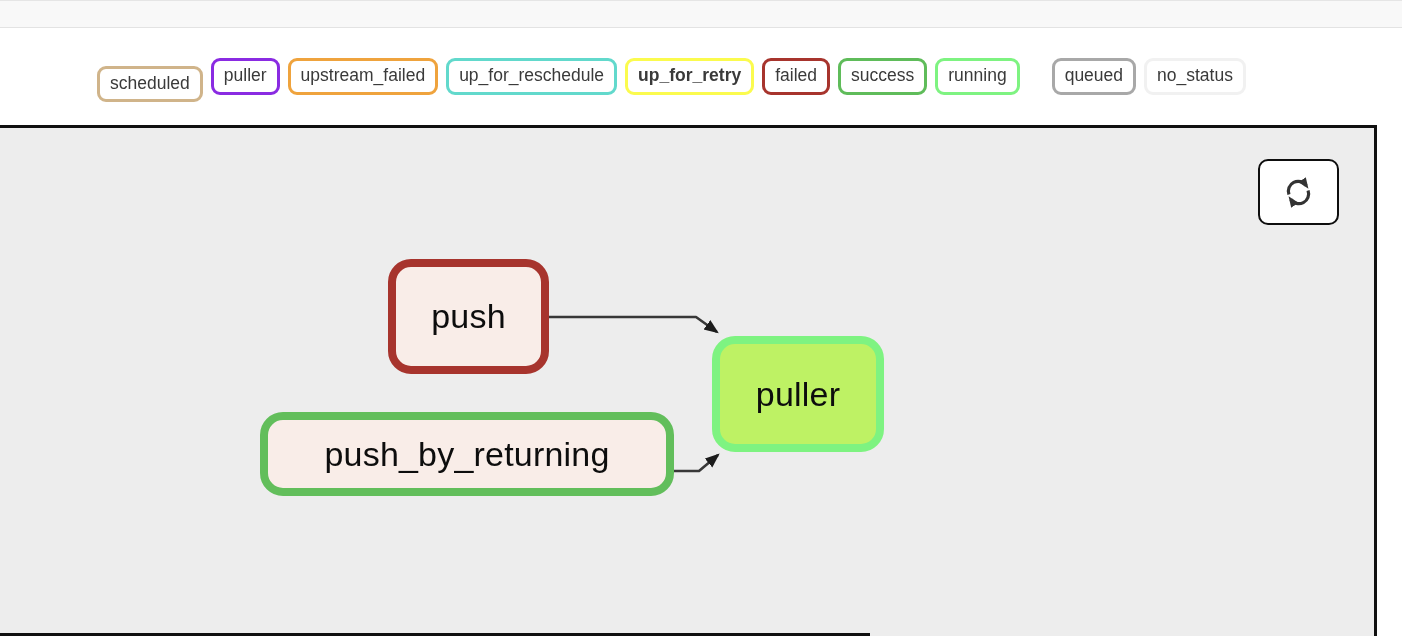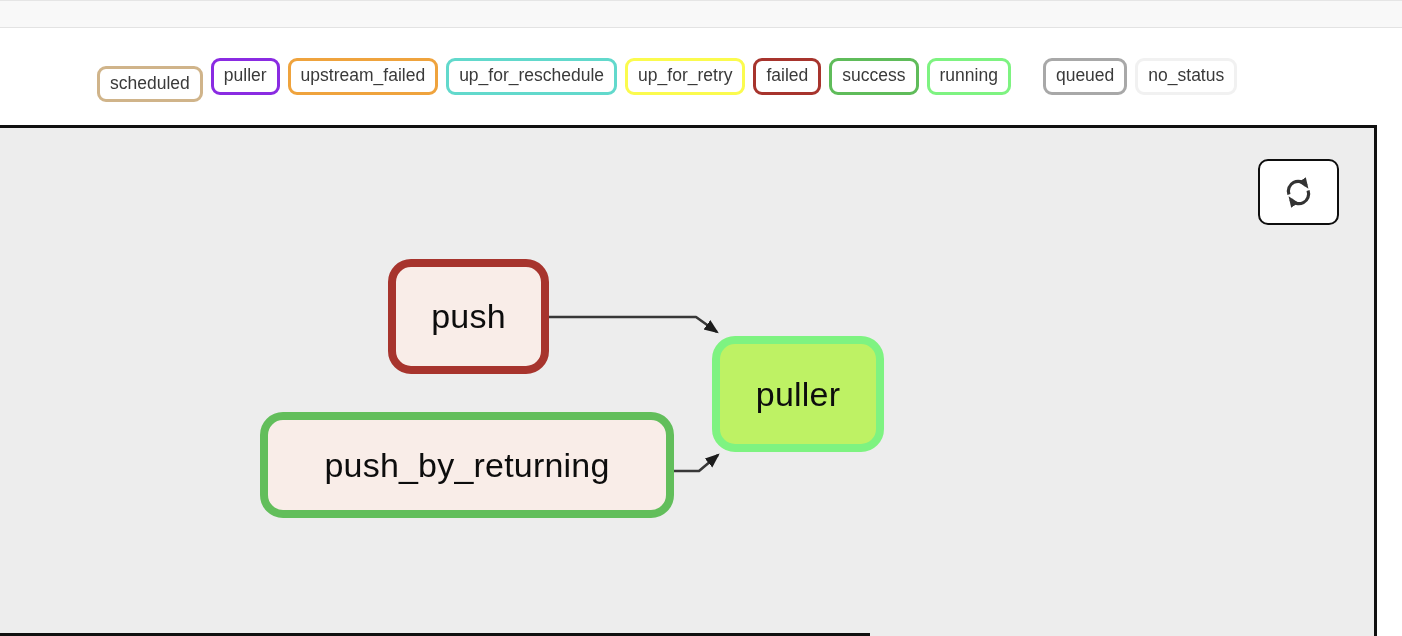--- a/index.html
+++ b/index.html
@@ -77,21 +77,21 @@
 </head>
 <body>
 
 <div class="top-strip"></div>
 
 <div class="legend-bar" id="legend-bar">
     <div class="legend-pill" style="border-color: rgb(208, 180, 138); margin-top: 15px;"><span>scheduled</span></div>
     <div class="legend-pill" style="border-color: rgb(138, 43, 226);"><span>puller</span></div>
     <div class="legend-pill" style="border-color: rgb(239, 163, 61);"><span>upstream_failed</span></div>
     <div class="legend-pill" style="border-color: rgb(98, 217, 204);"><span>up_for_reschedule</span></div>
-    <div class="legend-pill" style="border-color: rgb(251, 251, 78);"><span>up_for_retry</span></div>
+    <div class="legend-pill" style="border-color: rgb(251, 251, 78); font-weight: bold;"><span>up_for_retry</span></div>
     <div class="legend-pill" style="border-color: rgb(167, 52, 45);"><span>failed</span></div>
     <div class="legend-pill" style="border-color: rgb(95, 188, 90);"><span>success</span></div>
     <div class="legend-pill" style="border-color: rgb(126, 243, 129);"><span>running</span></div>
     <div class="legend-pill" style="border-color: rgb(168, 168, 168); margin-left: 24px;"><span>queued</span></div>
     <div class="legend-pill" style="border-color: rgb(241, 241, 241);"><span>no_status</span></div>
   </div>
 
 <div class="graph-panel" id="graph-panel">
 
   <svg class="edges-svg" id="edges-svg" width="1374" height="508" viewBox="0 0 1374 508" xmlns="http://www.w3.org/2000/svg">
@@ -106,21 +106,21 @@
       </g>
   </svg>
 
   <div id="nodes-layer">
       <div class="task-node" style="left: 388px; top: 131px; width: 161px; height: 115px; border-color: rgb(167, 52, 45); background: rgb(249, 237, 232);">
         <span class="node-label">push</span>
       </div>
       <div class="task-node" style="left: 712px; top: 208px; width: 172px; height: 116px; border-color: rgb(126, 243, 129); background: #bef264;">
         <span class="node-label">puller</span>
       </div>
-      <div class="task-node" style="left: 260px; top: 284px; width: 414px; height: 106px; border-color: rgb(98, 190, 91); background: rgb(249, 237, 232);">
+      <div class="task-node" style="left: 260px; top: 284px; width: 414px; height: 84px; border-color: rgb(98, 190, 91); background: rgb(249, 237, 232);">
         <span class="node-label">push_by_returning</span>
       </div>
     </div>
 
   <button class="refresh-button">
     <span style="display:flex">
       <svg width="31" height="31" viewBox="0 0 24 24" xmlns="http://www.w3.org/2000/svg">
         <defs>
           <marker id="rarrow" viewBox="0 0 10 8" refX="6.5" refY="4" markerWidth="3.4" markerHeight="3.2" orient="auto" markerUnits="strokeWidth">
             <path d="M0,0 L10,4 L0,8 Z" fill="#333333"></path>

